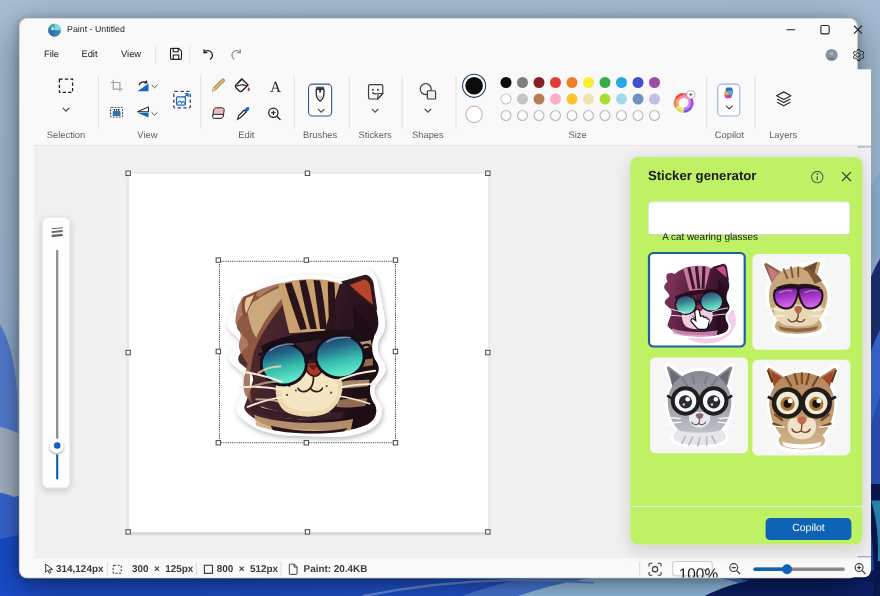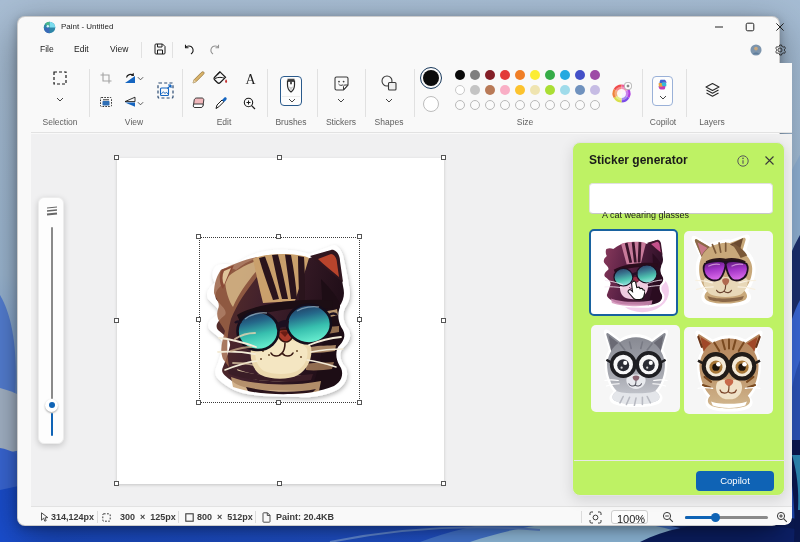--- a/index.html
+++ b/index.html
@@ -456,21 +456,21 @@
             <path d="M1,1.5 A0.7,0.7 0 0 1 1.7,0.8 H5.5 L8,3.3 V9.5 A0.7,0.7 0 0 1 7.3,10.2 H1.7 A0.7,0.7 0 0 1 1,9.5 Z" fill="none" stroke="#3b3b3b" stroke-width="0.9"></path>
             <path d="M5.3,0.9 V3.5 H7.9" fill="none" stroke="#3b3b3b" stroke-width="0.9"></path>
           </svg>
       <div class="st" style="left:245px">Paint: 20.4KB</div>
       <div class="sep-v" style="left:550px;top:4px;height:12px;background:#dcdcdc"></div>
       <svg class="abs" style="left:558px;top:4px" width="13" height="13" viewBox="0 0 13 13">
             <path d="M1,4 V2.2 A1.2,1.2 0 0 1 2.2,1 H4 M9,1 H10.8 A1.2,1.2 0 0 1 12,2.2 V4 M12,9 V10.8 A1.2,1.2 0 0 1 10.8,12 H9 M4,12 H2.2 A1.2,1.2 0 0 1 1,10.8 V9" fill="none" stroke="#3b3b3b" stroke-width="1"></path>
             <circle cx="6.5" cy="6.5" r="2.4" fill="none" stroke="#3b3b3b" stroke-width="1"></circle>
           </svg>
       <div class="abs" style="left:580px;top:3px;width:37px;height:14px;border:1px solid #cfcfcf;border-radius:3px;background:#fdfdfd">
-        <div class="abs" style="left:5px;top:2px;font-size:11px;color:#1b1b1b">100%</div>
+        <div class="abs" style="left:5px;top:2px;font-size:14px;color:#1b1b1b">100%</div>
         <svg class="abs" style="left:26px;top:5px" width="7" height="4" viewBox="0 0 8 5">
               <path d="M1,1 L4,4 L7,1" fill="none" stroke="#454545" stroke-width="1"></path>
             </svg>
       </div>
       <svg class="abs" style="left:631px;top:4px" width="12" height="12" viewBox="0 0 12 12">
             <circle cx="5" cy="5" r="3.6" fill="none" stroke="#3b3b3b" stroke-width="1"></circle>
             <path d="M7.8,7.8 L10.8,10.8" stroke="#3b3b3b" stroke-width="1.1"></path>
             <path d="M3.2,5 H6.8" stroke="#3b3b3b" stroke-width="1"></path>
           </svg>
       <div class="abs" style="left:654px;top:9px;width:83px;height:2.5px;background:#8a8a8a;border-radius:2px"></div>

